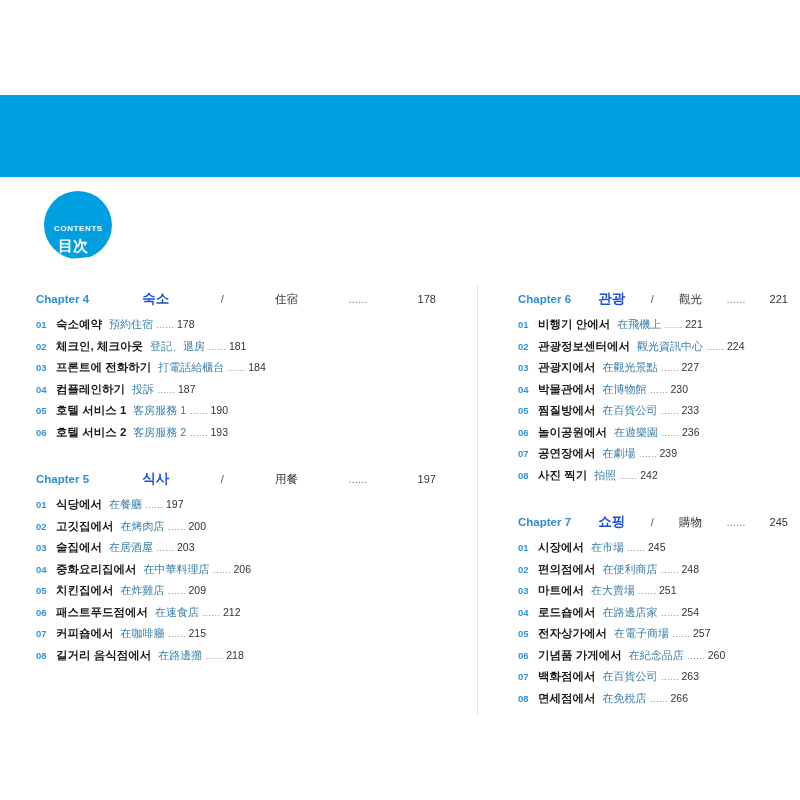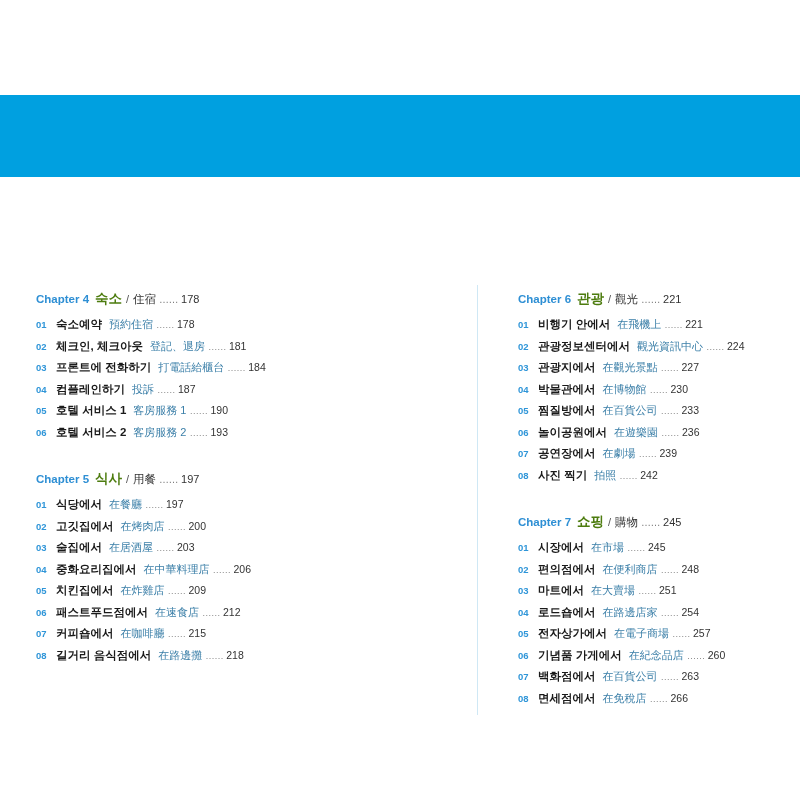--- a/index.html
+++ b/index.html
@@ -115,29 +115,30 @@
     top: 195px;
   }
   .col-left { left: 36px; width: 400px; }
   .col-right { left: 518px; width: 270px; }
 
   .chapter-head {
     display: flex;
     align-items: baseline;
     margin-bottom: 9px;
     white-space: nowrap;
+    justify-content: space-between;
   }
   .chapter-label {
     color: #2e8fd4;
     font-size: 11.5px;
     font-weight: bold;
     margin-right: 6px;
   }
   .chapter-kr {
-    color: #4d7c0f;
+    color: #1d4ed8;
     font-size: 13.5px;
     font-weight: bold;
   }
   .chapter-sep {
     color: #555555;
     font-size: 11px;
     margin: 0 4px;
   }
   .chapter-cn {
     color: #333333;
@@ -190,20 +191,26 @@
     font-size: 10.5px;
   }
   .group-gap { height: 24px; }
 </style>
 </head>
 <body>
 
 <div class="page">
   <div class="top-band"></div>
 
+  <div class="contents-badge">
+    <div class="badge-circle"></div>
+    <div class="badge-contents">CONTENTS</div>
+    <div class="badge-mokuji">目次</div>
+    <div class="badge-underline"></div>
+  </div>
 
   <div class="divider"></div>
 
 
   <div class="col col-left" id="col-left">
       <div class="chapter-head">
         <span class="chapter-label">Chapter 4</span>
         <span class="chapter-kr">숙소</span>
         <span class="chapter-sep">/</span>
         <span class="chapter-cn">住宿</span>

